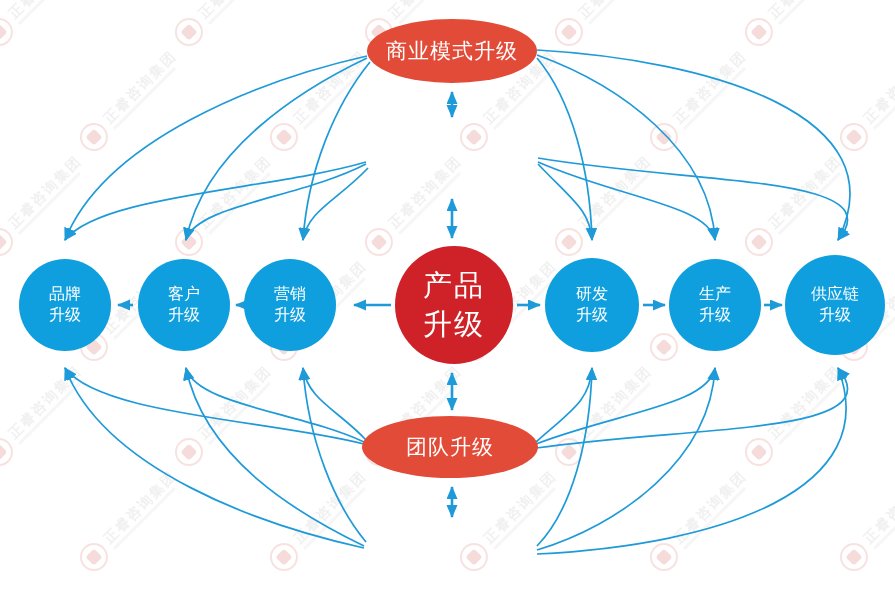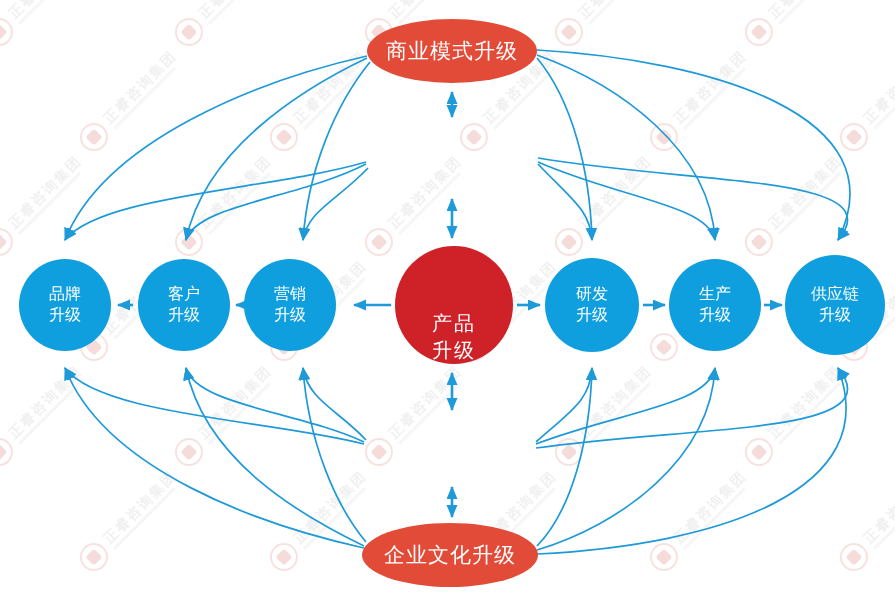--- a/index.html
+++ b/index.html
@@ -27,21 +27,21 @@
   svg.arrows{position:absolute;left:0;top:0;z-index:1;}
   .curve{fill:none;stroke:var(--arrow-blue);stroke-width:1.7;}
   .thick{fill:none;stroke:var(--arrow-blue);stroke-width:2.6;}
 
   
   .node{position:absolute;z-index:2;display:flex;flex-direction:column;
         align-items:center;justify-content:center;color:#fff;font-weight:normal;
         text-align:center;}
   .ellipse{border-radius:50%;background:var(--ellipse-red);font-size:21px;letter-spacing:1px;}
   .bluecircle{border-radius:50%;background:var(--circle-blue);font-size:16px;line-height:1.3;}
-  .center-circle{border-radius:50%;background:var(--center-red);font-size:20px;line-height:1.35;letter-spacing:2px;justify-content:flex-end;}
+  .center-circle{border-radius:50%;background:var(--center-red);font-size:29px;line-height:1.35;letter-spacing:2px;}
   .node span{display:block;}
 </style>
 </head>
 <body>
 
 <div class="stage">
 
   <div class="wm-layer">
       <div class="wm-unit" style="left: -30px; top: -18px;">
         <span class="wm-logo">
@@ -392,17 +392,17 @@
   </div>
   <div class="node bluecircle" style="left:669px;top:259px;width:92px;height:92px;">
     <span>生产</span>
     <span>升级</span>
   </div>
   <div class="node bluecircle" style="left:785px;top:255px;width:100px;height:100px;">
     <span>供应链</span>
     <span>升级</span>
   </div>
 
-  <div class="node ellipse" style="left:362px;top:523px;width:176px;height:64px;">
-    <span>企业文化升级</span>
+  <div class="node ellipse" style="left:362px;top:416px;width:176px;height:62px;">
+    <span>团队升级</span>
   </div>
 
 </div>
 
 </body></html>

